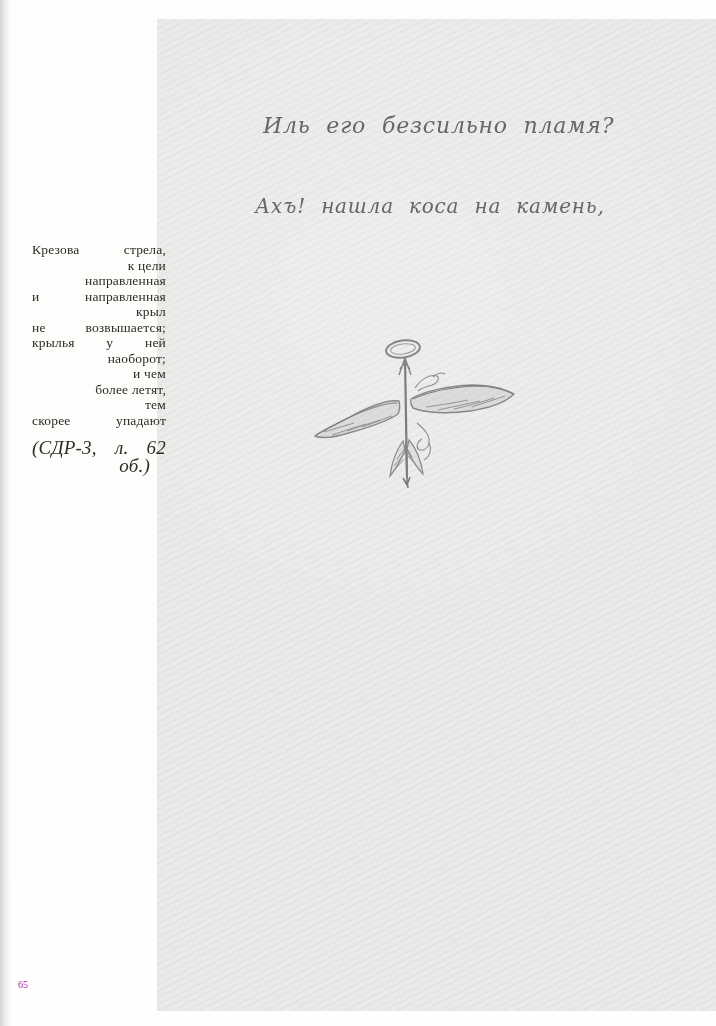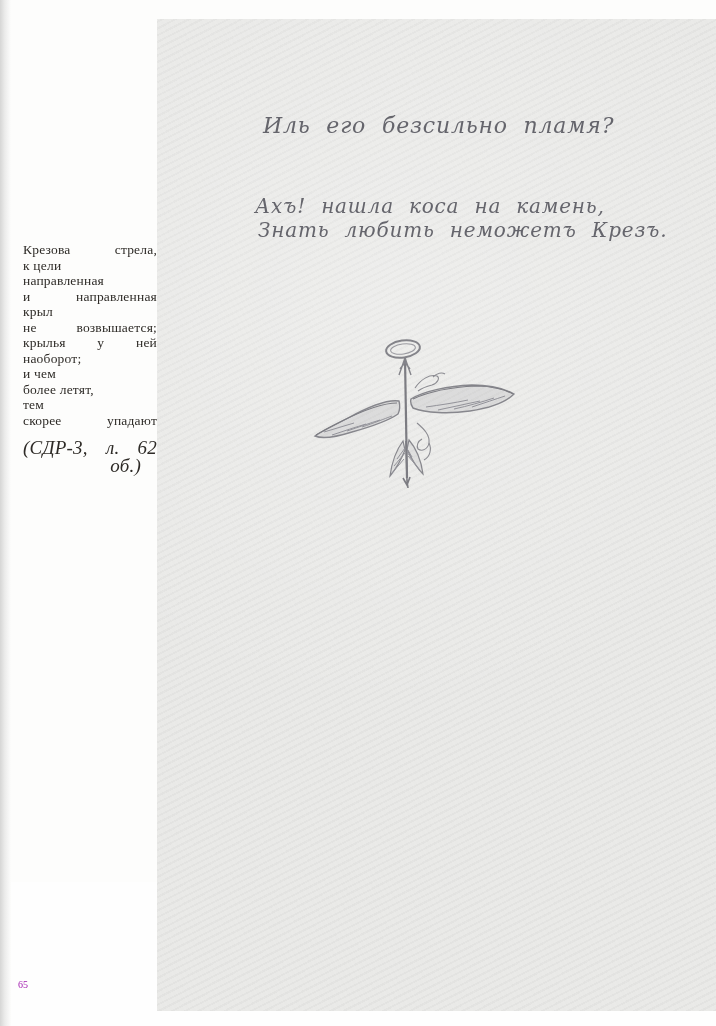--- a/index.html
+++ b/index.html
@@ -24,41 +24,40 @@
         font-size:20px;color:#65656c;letter-spacing:.8px;word-spacing:8px;
         white-space:nowrap;}
   .l1{left:106px;top:94px;font-size:22px;}
   .l2{left:98px;top:138px;}
   .l3{left:98px;top:175px;}
   .l4{left:101px;top:199px;}
 
   .drawing{position:absolute;left:145px;top:312px;width:215px;height:160px;}
 
   
-  .margin-note{position:absolute;left:23px;top:242px;width:134px;
+  .margin-note{position:absolute;left:32px;top:242px;width:134px;
                font-size:13.5px;line-height:15.5px;color:#2e2b27;
                letter-spacing:.2px;}
-  .mline{width:100%;text-align:left;}
+  .mline{width:100%;text-align:right;}
   .jl{text-align:justify;text-align-last:justify;}
   .citation{margin-top:11px;font-style:italic;font-size:19px;line-height:17.5px;}
   .cit2{text-align:right;padding-right:16px;}
 
   .pagenum{position:absolute;left:18px;top:979px;font-size:10px;color:#a21caf;}
 </style>
 </head>
 <body>
 
 <div class="screen">
 
   <div class="gutter"></div>
 
   <div class="scan">
     <div class="hand l1">Иль его безсильно пламя?</div>
     <div class="hand l3">Ахъ! нашла коса на камень,</div>
-    <div class="hand l4">Знать любить неможетъ Крезъ.</div>
 
     <svg class="drawing" viewBox="0 0 215 160" fill="none" aria-label="winged-arrow-with-ring-sketch">
 
       <ellipse cx="101" cy="18" rx="17" ry="8.5" stroke="#84848a" stroke-width="2" transform="rotate(-8 101 18)"></ellipse>
       <ellipse cx="101" cy="18" rx="12.5" ry="5" stroke="#9a9aa0" stroke-width="1" transform="rotate(-8 101 18)"></ellipse>
 
       <path d="M103 27 C103.5 60,104 100,105 147" stroke="#7c7c82" stroke-width="2.2"></path>
 
       <path d="M103 27 L97 44 M103 27 L109 44 M98 38 L103 31.5 L108 38" stroke="#84848a" stroke-width="1.4"></path>
 

